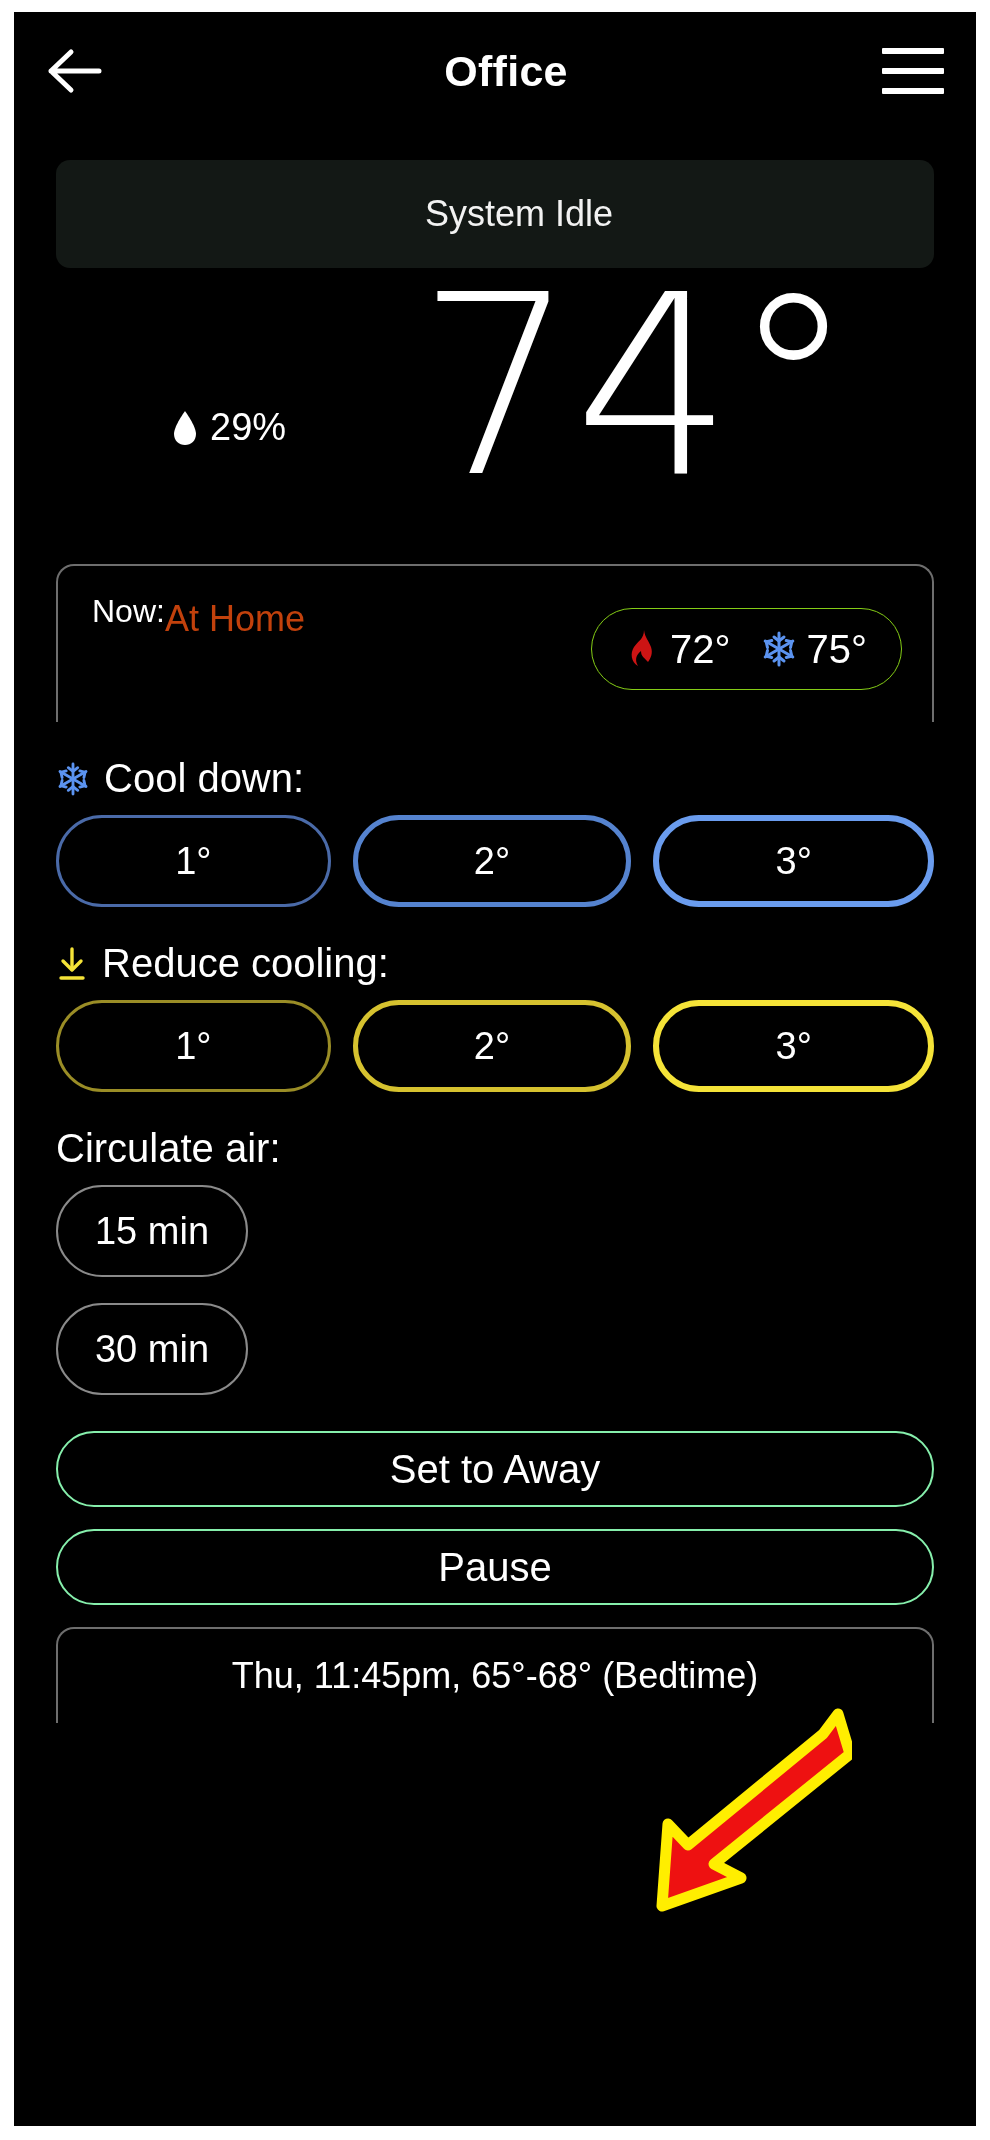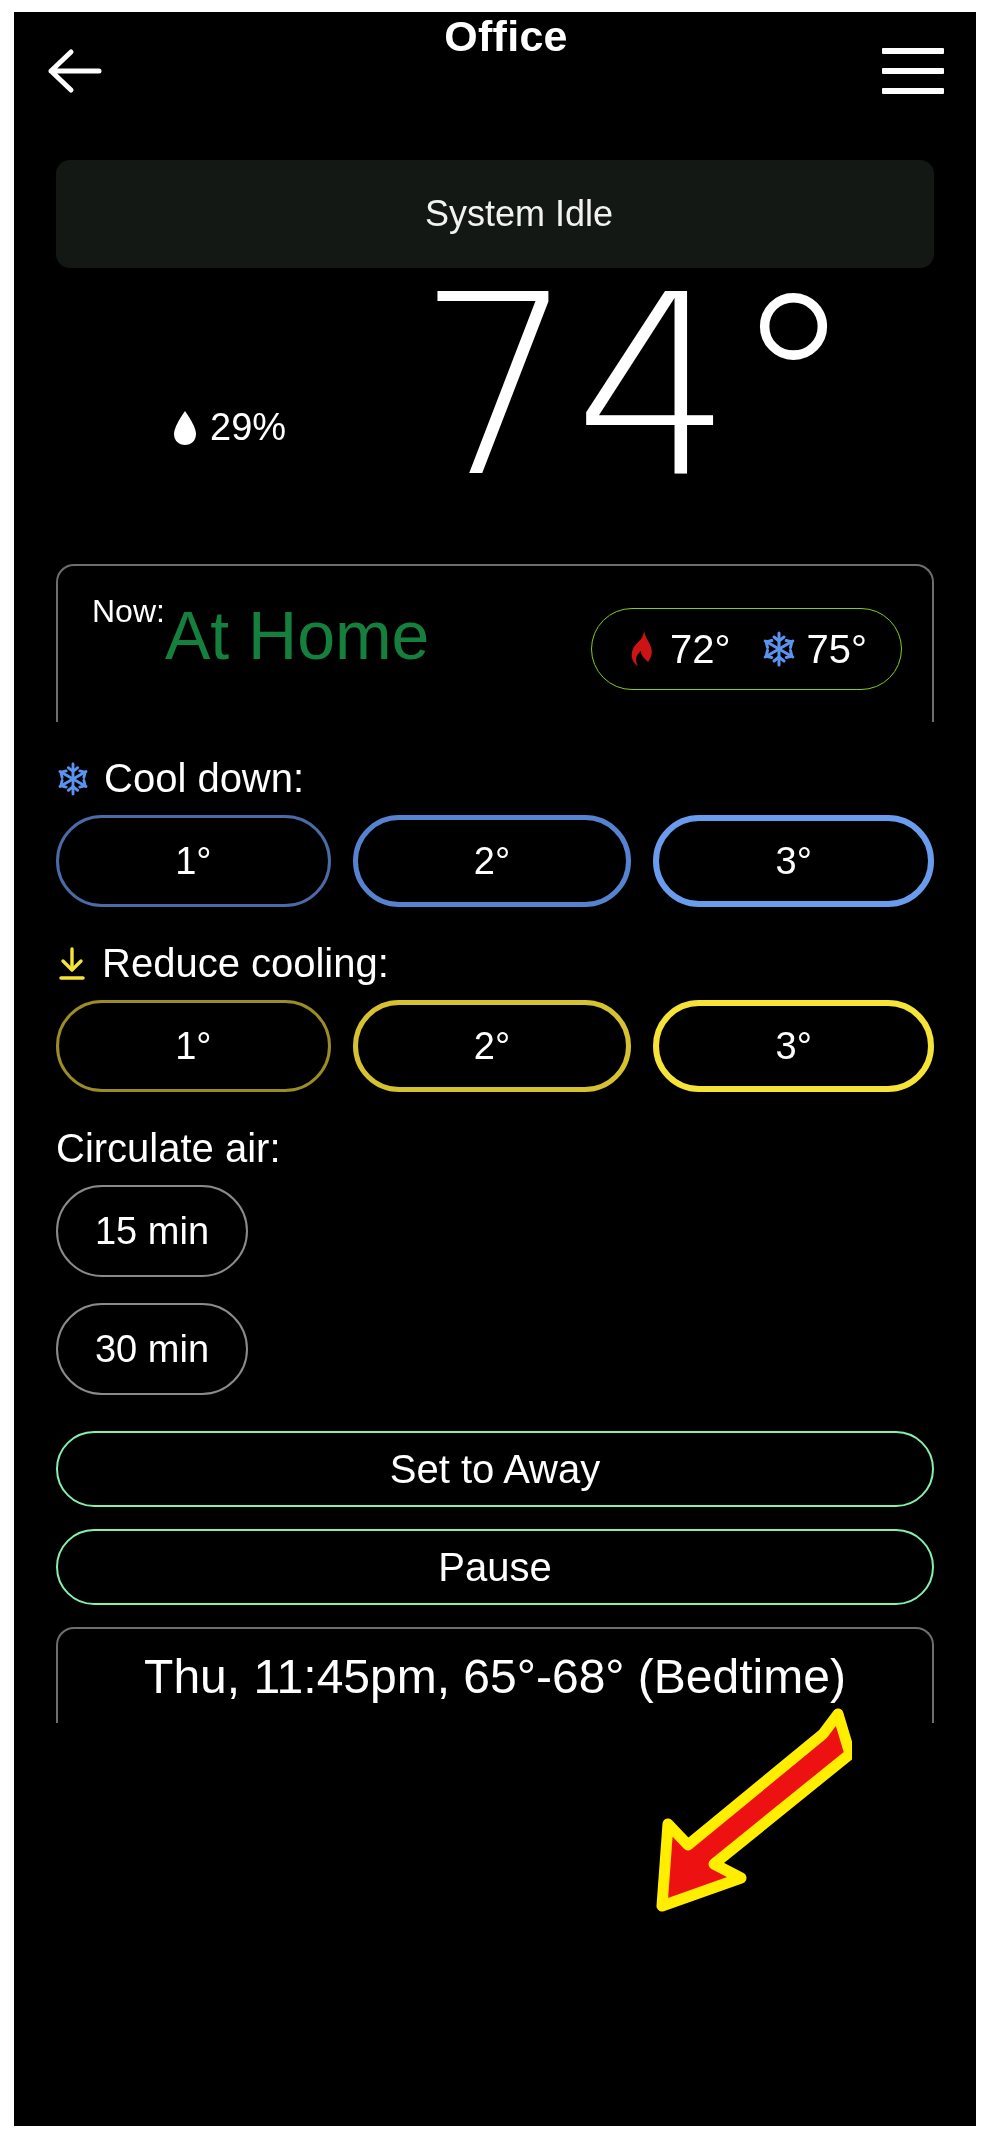--- a/index.html
+++ b/index.html
@@ -26,20 +26,21 @@
     height: 100%;
     background: #000000;
     overflow: hidden;
   }
 
   
   .header {
     position: relative;
     height: 118px;
     display: flex;
+    align-items: center;
     justify-content: center;
     padding-left: 22px;
   }
   .back-btn {
     position: absolute;
     left: 30px;
     top: 50%;
     transform: translateY(-50%);
     width: 62px; height: 62px;
     display: flex; align-items: center; justify-content: center;
@@ -130,22 +131,22 @@
     justify-content: space-between;
     overflow: hidden;
   }
   .now-left { display: flex; flex-direction: row; }
   .now-label {
     color: #ffffff;
     font-size: 32px;
     line-height: 1.1;
   }
   .now-mode {
-    color: #15803d;
-    font-size: 68px;
+    color: #c2410c;
+    font-size: 36px;
     font-weight: 300;
     margin-top: 6px;
     line-height: 1.05;
   }
   .setpoint-pill {
     margin-top: 14px;
     height: 82px;
     border: 1px solid #84cc16;
     border-radius: 41px;
     display: flex;
@@ -237,21 +238,21 @@
   .schedule-bar {
     margin: 22px 42px 0 42px;
     height: 96px;
     border: 2px solid #6e6e6e;
     border-bottom: none;
     border-radius: 18px 18px 0 0;
     display: flex;
     align-items: center;
     justify-content: center;
     color: #ffffff;
-    font-size: 48px;
+    font-size: 36px;
     cursor: pointer;
   }
 
   
   .annotation-arrow {
     position: absolute;
     left: 588px;
     top: 1694px;
     width: 250px;
     height: 220px;

